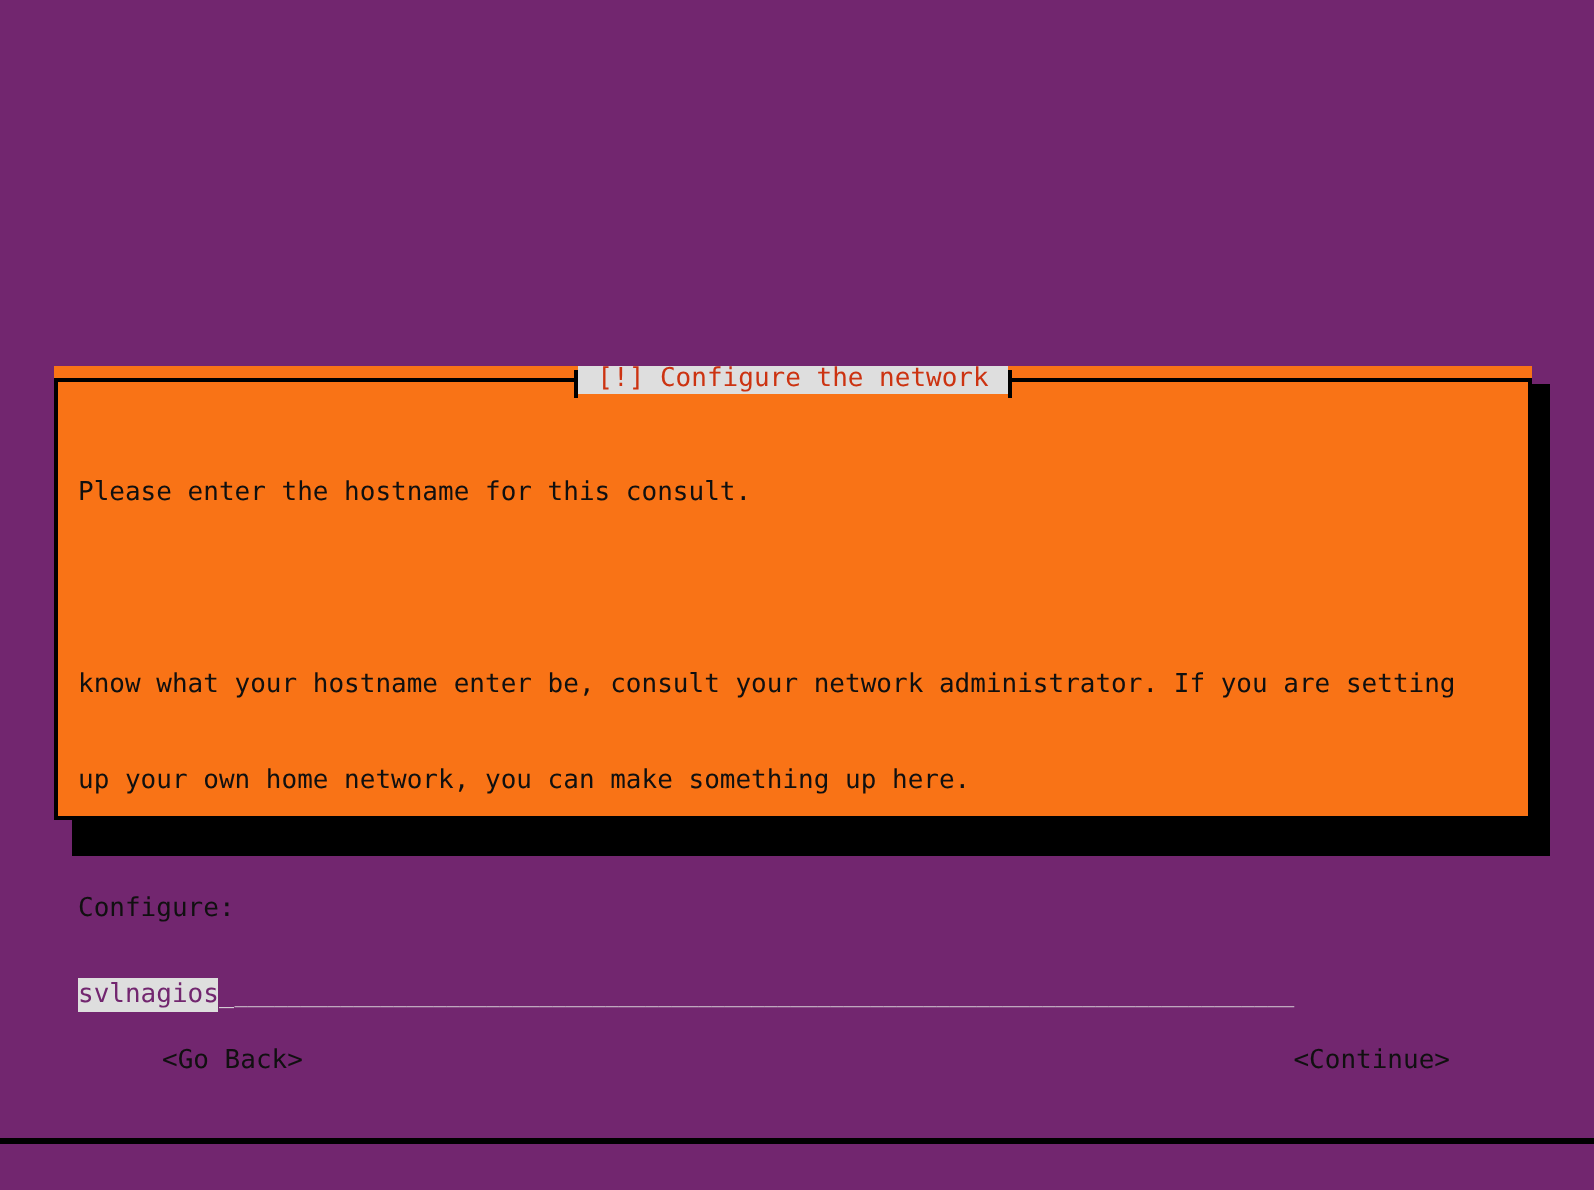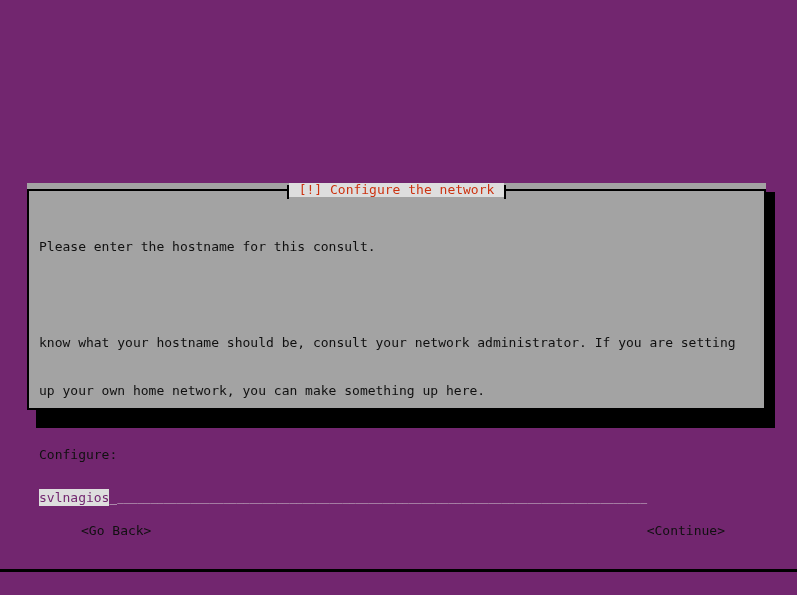--- a/index.html
+++ b/index.html
@@ -37,21 +37,21 @@
     background: #000000;
   }
 
   
   .dialog {
     position: absolute;
     left: 27px;
     top: 183px;
     width: 739px;
     height: 227px;
-    background: #a3a3a3;
+    background: #f97316;
     box-sizing: border-box;
   }
 
   
   .dialog-titlebar {
     position: absolute;
     left: 0;
     top: 0;
     width: 739px;
     height: 14px;
@@ -233,21 +233,21 @@
 
     <div class="dialog-content">
 
       <div class="para">
         <div class="para-line">Please enter the hostname for this consult.</div>
       </div>
 
       <div class="spacer"></div>
 
       <div class="para">
-        <div class="para-line">know what your hostname should be, consult your network administrator. If you are setting</div>
+        <div class="para-line">know what your hostname enter be, consult your network administrator. If you are setting</div>
         <div class="para-line">up your own home network, you can make something up here.</div>
       </div>
 
       <div class="field-label">Configure:</div>
 
       <div class="input-row">
         <span class="input-value">svlnagios</span>
           <span class="input-cursor">_</span>
           <span class="input-fill">________________________________________________________________________________</span>
       </div>

